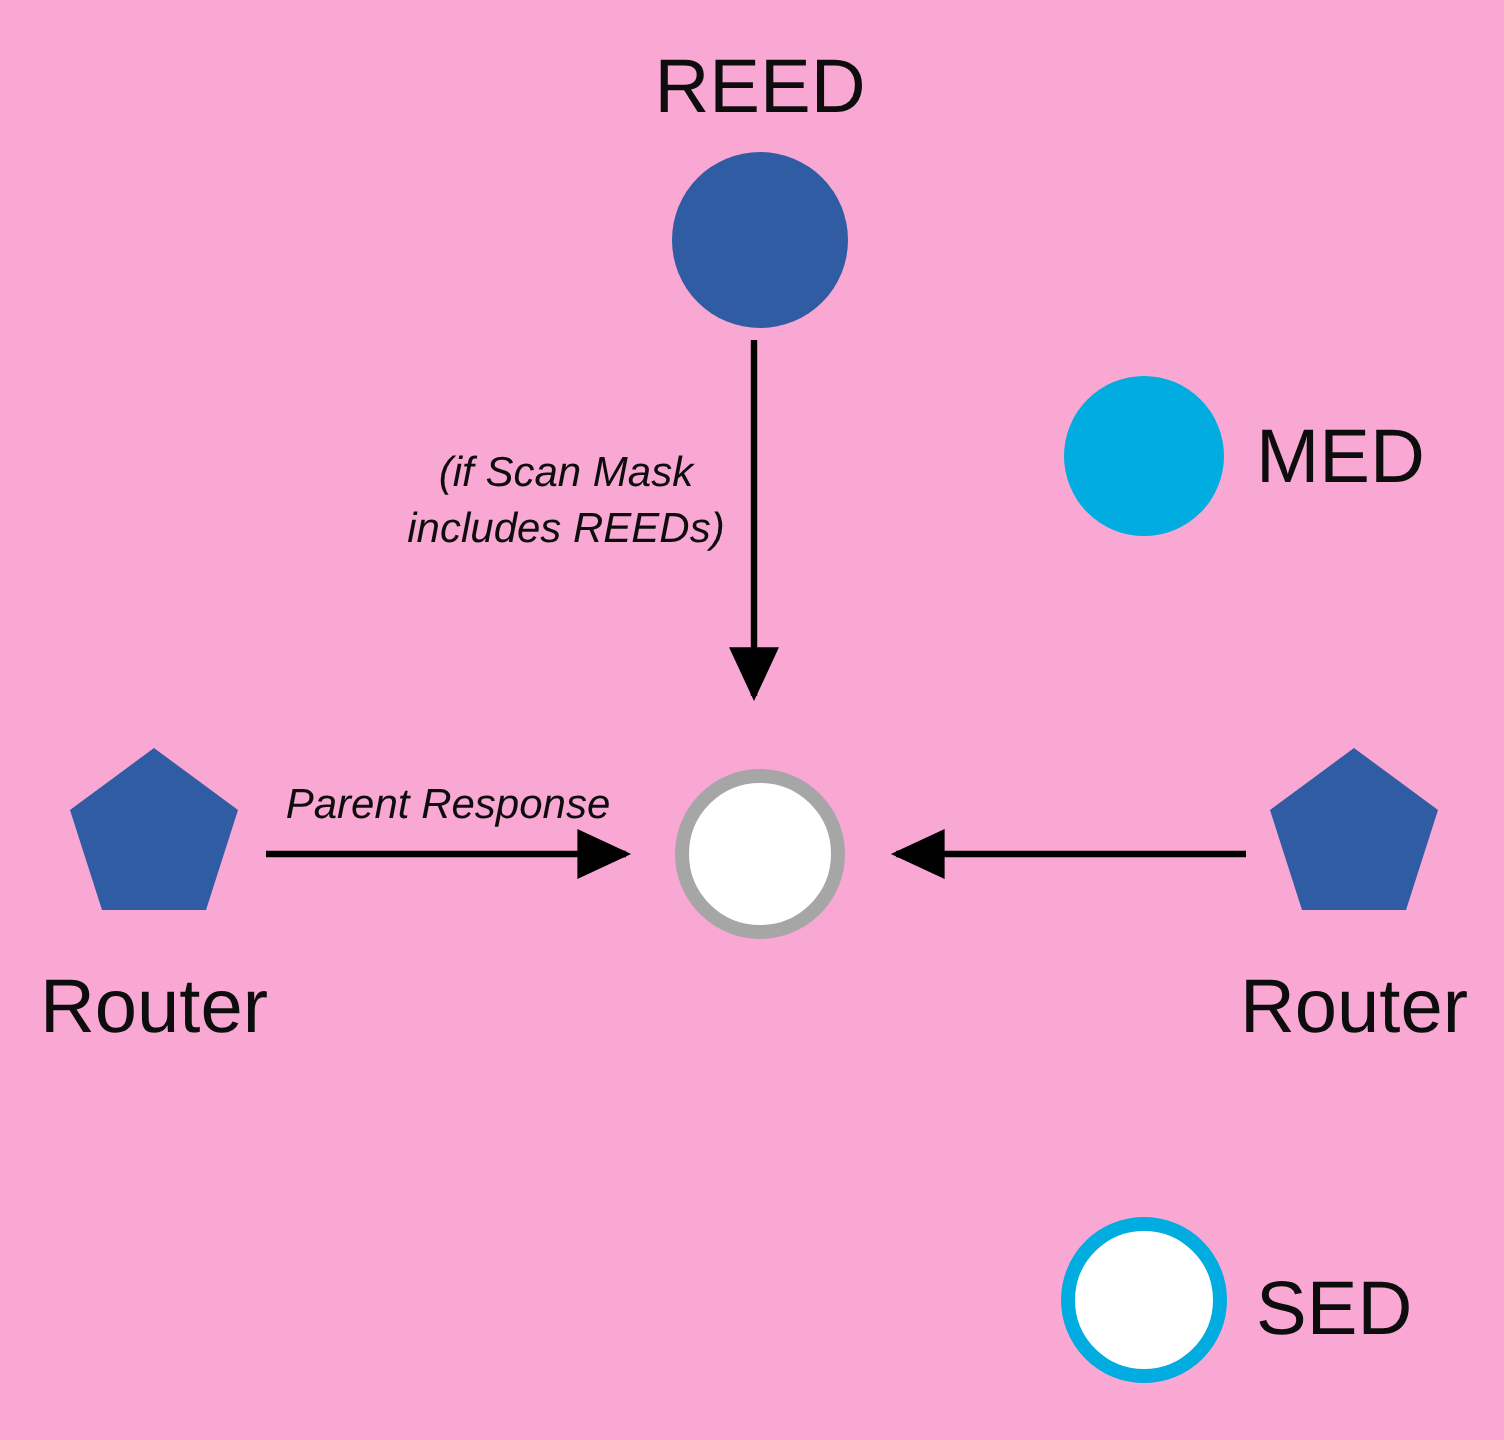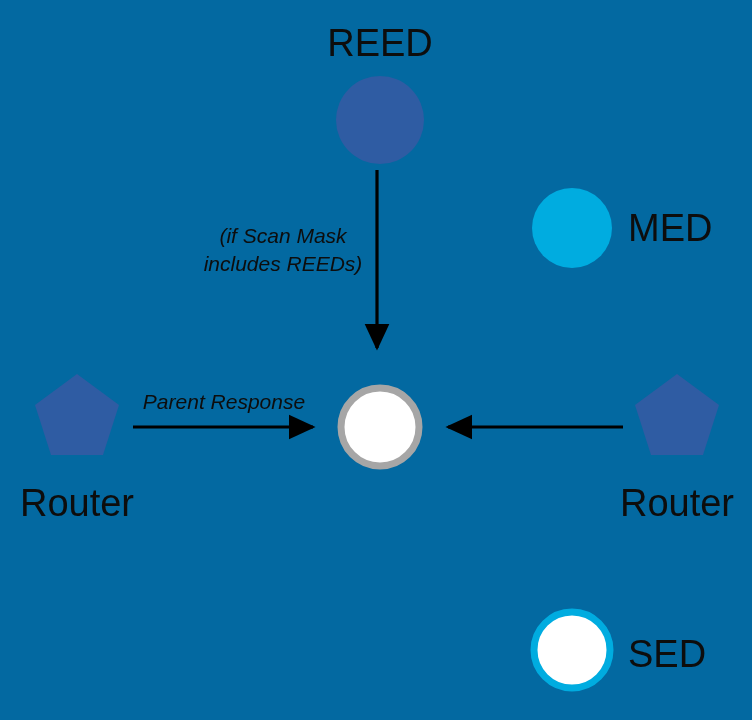--- a/index.html
+++ b/index.html
@@ -8,21 +8,21 @@
     padding: 0;
     background: #ffffff;
   }
   body {
     font-family: "Liberation Sans", sans-serif;
   }
   #diagram-root {
     position: relative;
     width: 752px;
     height: 720px;
-    background: #0369a1;
+    background: #f9a8d4;
     overflow: hidden;
   }
   #diagram-svg {
     position: absolute;
     left: 0;
     top: 0;
     width: 752px;
     height: 720px;
     display: block;
   }

